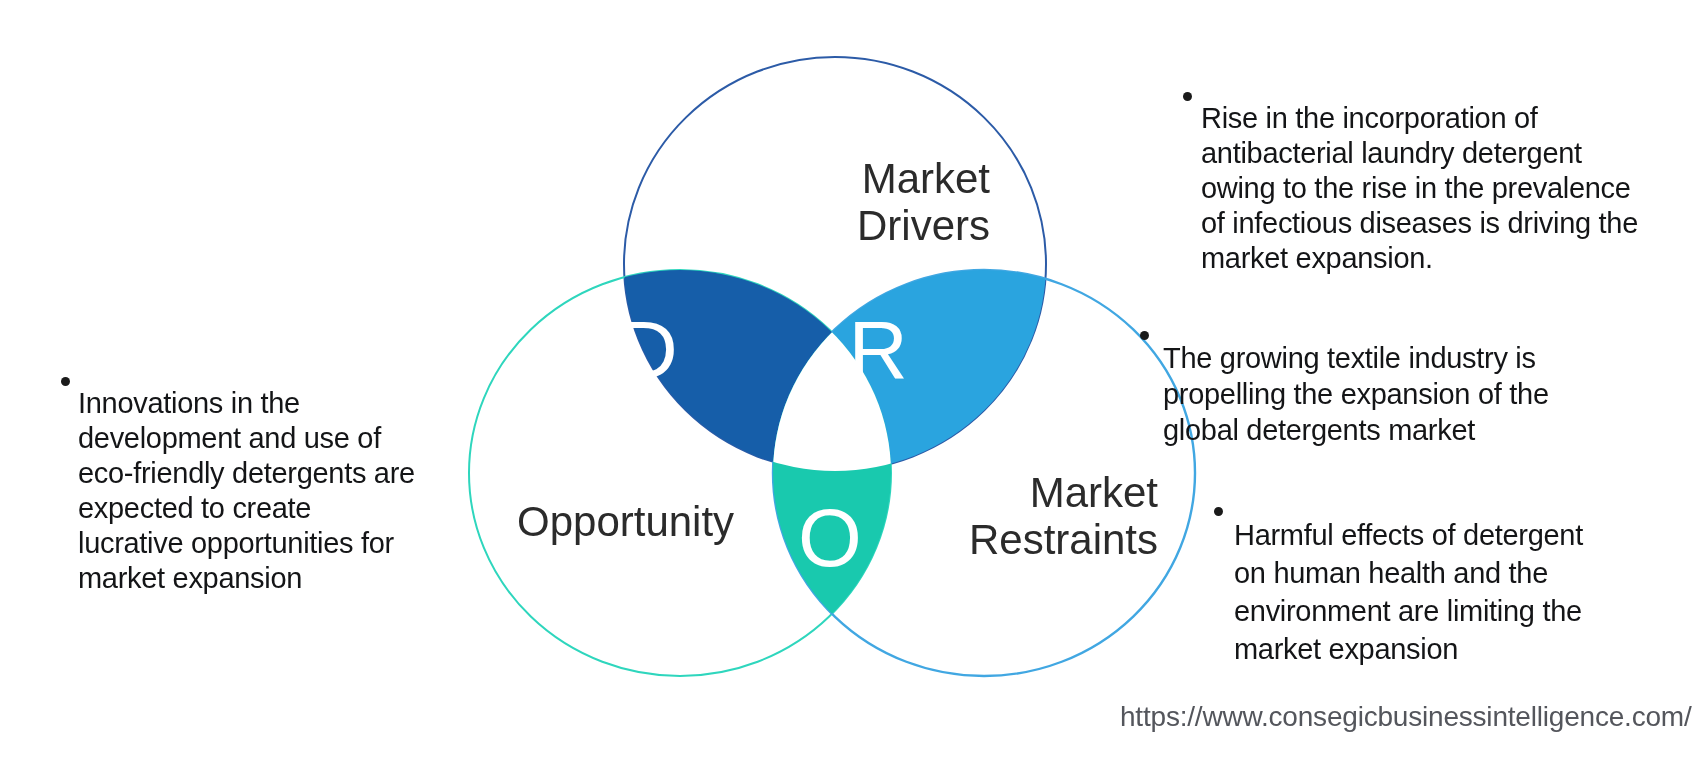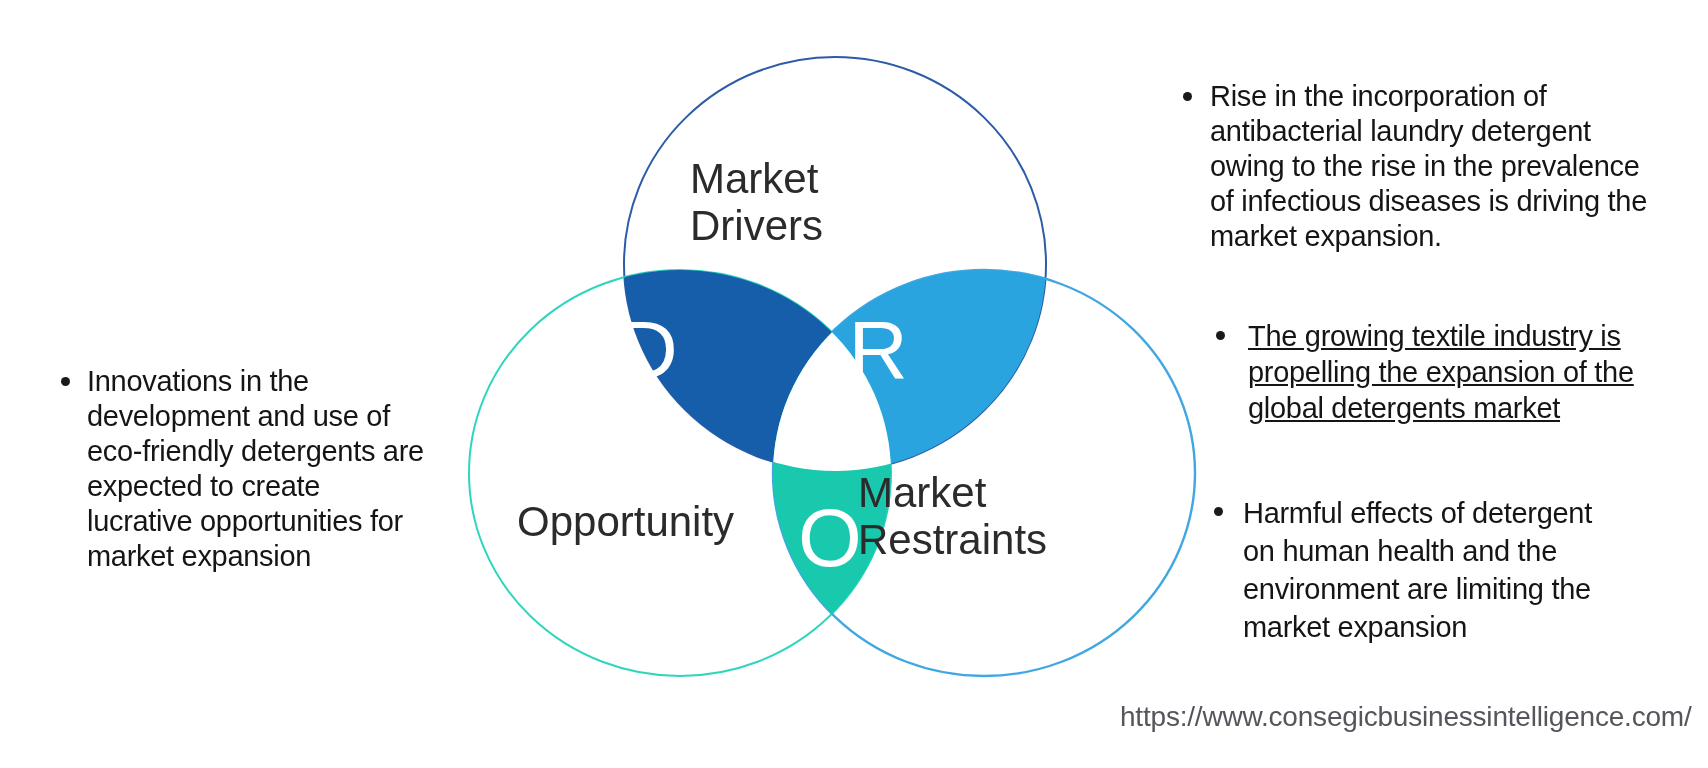--- a/index.html
+++ b/index.html
@@ -1,25 +1,25 @@
 <!DOCTYPE html>
 <html><head>
 <meta charset="utf-8">
 <style>
   html,body{margin:0;padding:0;background:#ffffff;}
   #stage{
     position:relative;width:1708px;height:768px;background:#ffffff;
     overflow:hidden;font-family:"Liberation Sans",sans-serif;
   }
   #venn-svg{position:absolute;left:0;top:0;width:1708px;height:768px;}
-  .abs{position:absolute;white-space:pre-line;}
+  .abs{position:absolute;white-space:pre-line;flex-direction:column;}
   .venn-label{
     font-size:42px;line-height:47px;color:#2b2b2b;letter-spacing:0;text-align:right;
   }
-  .venn-label.center{text-align:left;width:300px;}
+  .venn-label.center{text-align:right;width:300px;}
   .lens-letter{
     font-size:82px;line-height:82px;color:#ffffff;text-align:center;width:120px;
     font-weight:400;
   }
   .bullet-block{display:flex;align-items:flex-start;color:#141517;}
   .bullet-dot{
     width:9px;height:9px;border-radius:50%;background:#1a1a1a;flex:0 0 9px;
     margin-top:13px;
   }
   .bullet-text{
@@ -100,21 +100,21 @@
 
   <div class="abs bullet-block bt1" style="left:1183px;top:79px;">
     <span class="bullet-dot"></span>
     <span class="bullet-text lh35">Rise in the incorporation of
 antibacterial laundry detergent
 owing to the rise in the prevalence
 of infectious diseases is driving the
 market expansion.</span>
   </div>
 
-  <div class="abs bullet-block bt2" style="left:1216px;top:318px;text-decoration:underline;">
+  <div class="abs bullet-block bt2" style="left:1140px;top:318px;">
     <span class="bullet-dot"></span>
     <span class="bullet-text lh36">The growing textile industry is
 propelling the expansion of the
 global detergents market</span>
   </div>
 
   <div class="abs bullet-block bt3" style="left:1214px;top:494px;">
     <span class="bullet-dot"></span>
     <span class="bullet-text lh38">Harmful effects of detergent
 on human health and the

